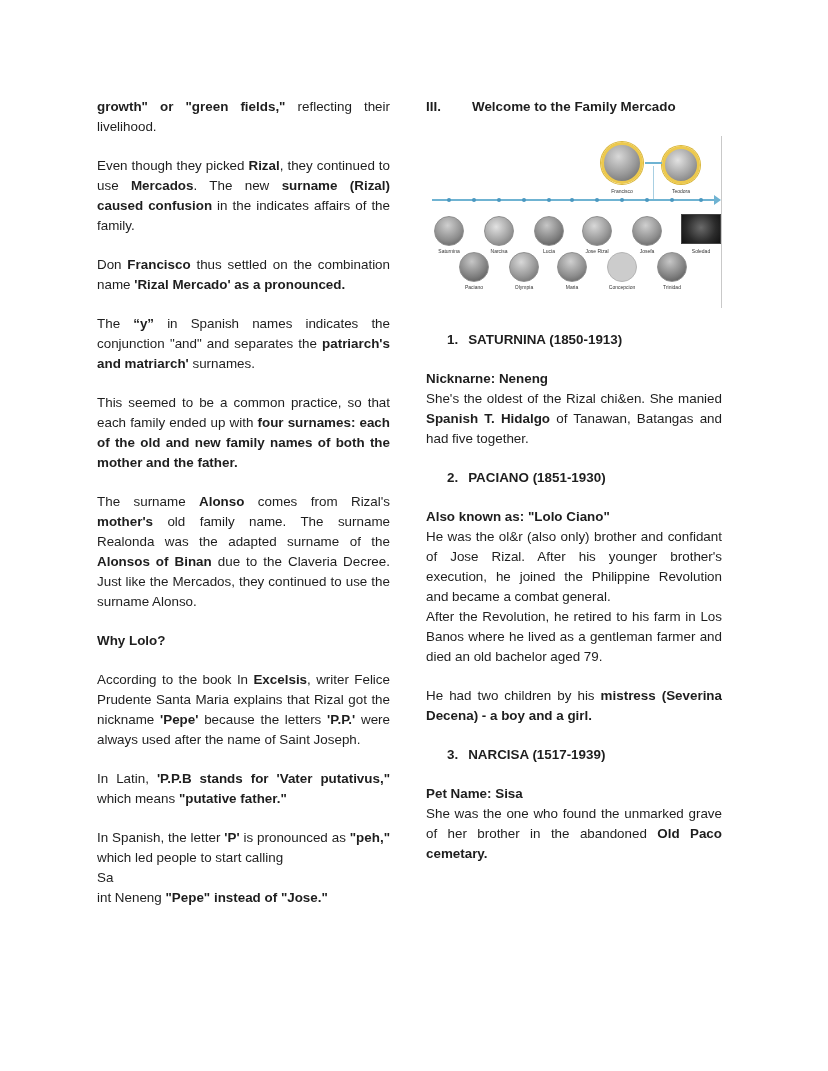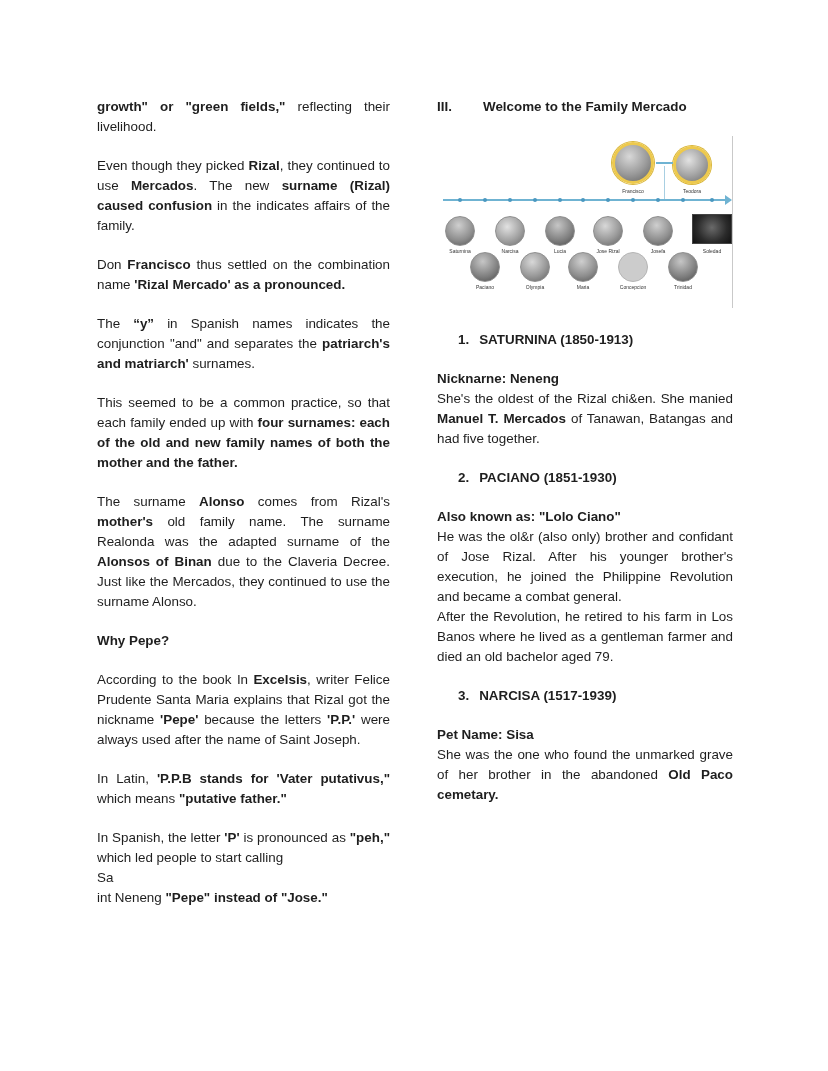--- a/index.html
+++ b/index.html
@@ -9,21 +9,21 @@
     font-family: "Liberation Sans", sans-serif;
     color: #1e1e1e;
   }
   .page { position: absolute; inset: 0; background: #fff; overflow: hidden; }
   .col {
     position: absolute; top: 97px;
     font-size: 13.4px; line-height: 20px;
     text-align: justify;
   }
   #left-col  { left: 97px;  width: 293px; }
-  #right-col { left: 437px; width: 296px; }
+  #right-col { left: 426px; width: 296px; }
   .para { margin-bottom: 19px; }
   .b { font-weight: 700; }
   .head { font-weight: 700; text-align: left; }
   .rc-heading {
     display: flex; font-weight: 700; margin-bottom: 19px; text-align: left;
   }
   .rc-heading .num { width: 46px; flex: 0 0 auto; }
   .entry-head {
     display: flex; gap: 10px; padding-left: 21px;
     font-weight: 700; margin-bottom: 19px; text-align: left;
@@ -65,21 +65,21 @@
 <div class="page">
 
   <div class="col" id="left-col">
     <div id="left-blocks">
         <p class="para"><span class="b">growth" or "green fields,"</span><span> reflecting their livelihood.</span></p>
         <p class="para"><span>Even though they picked </span><span class="b">Rizal</span><span>, they continued to use </span><span class="b">Mercados</span><span>. The new </span><span class="b">surname (Rizal) caused confusion</span><span> in the indicates affairs of the family.</span></p>
         <p class="para"><span>Don </span><span class="b">Francisco</span><span> thus settled on the combination name </span><span class="b">'Rizal Mercado' as a pronounced.</span></p>
         <p class="para"><span>The </span><span class="b">“y”</span><span> in Spanish names indicates the conjunction "and" and separates the </span><span class="b">patriarch's and matriarch'</span><span> surnames.</span></p>
         <p class="para"><span>This seemed to be a common practice, so that each family ended up with </span><span class="b">four surnames: each of the old and new family names of both the mother and the father.</span></p>
         <p class="para"><span>The surname </span><span class="b">Alonso</span><span> comes from Rizal's </span><span class="b">mother's</span><span> old family name. The surname Realonda was the adapted surname of the </span><span class="b">Alonsos of Binan</span><span> due to the Claveria Decree. Just like the Mercados, they continued to use the surname Alonso.</span></p>
-        <p class="para head"><span class="b">Why Pepe?</span></p>
+        <p class="para head"><span class="b">Why Lolo?</span></p>
         <p class="para"><span>According to the book In </span><span class="b">Excelsis</span><span>, writer Felice Prudente Santa Maria explains that Rizal got the nickname </span><span class="b">'Pepe'</span><span> because the letters </span><span class="b">'P.P.'</span><span> were always used after the name of Saint Joseph.</span></p>
         <p class="para"><span>In Latin, </span><span class="b">'P.P.B stands for 'Vater putativus,"</span><span> which means </span><span class="b">"putative father."</span></p>
         <p class="para"><span>In Spanish, the letter </span><span class="b">'P'</span><span> is pronounced as </span><span class="b">"peh,"</span><span> which led people to start calling</span><br><span>Sa</span><br><span>int Neneng </span><span class="b">"Pepe" instead of "Jose."</span></p>
       </div>
   </div>
 
   <div class="col" id="right-col">
     <div class="rc-heading">
       <span class="num">III.</span>
       <span>Welcome to the Family Mercado</span>
@@ -125,26 +125,27 @@
         <div class="plabel" style="left: 174px; top: 148px; width: 44px;">Concepcion</div>
         <div class="dot" style="left: 244px; top: 62px;"></div>
         <div class="circle g3" style="left: 231px; top: 116px; width: 30px; height: 30px;"></div>
         <div class="plabel" style="left: 224px; top: 148px; width: 44px;">Trinidad</div>
       </div>
     <div id="entries">
         <div class="entry-head">
           <span>1.</span>
           <span>SATURNINA (1850-1913)</span>
         </div>
-        <p class="para"><span class="b">Nicknarne: Neneng</span><br><span>She's the oldest of the Rizal chi&amp;en. She manied </span><span class="b">Manuel T. Mercados</span><span> of Tanawan, Batangas and had five together.</span></p>
+        <p class="para"><span class="b">Nicknarne: Neneng</span><br><span>She's the oldest of the Rizal chi&amp;en. She manied </span><span class="b">Spanish T. Hidalgo</span><span> of Tanawan, Batangas and had five together.</span></p>
         <div class="entry-head">
           <span>2.</span>
           <span>PACIANO (1851-1930)</span>
         </div>
         <p class="para"><span class="b">Also known as: "Lolo Ciano"</span><br><span>He was the ol&amp;r (also only) brother and confidant of Jose Rizal. After his younger brother's execution, he joined the Philippine Revolution and became a combat general.</span><br><span>After the Revolution, he retired to his farm in Los Banos where he lived as a gentleman farmer and died an old bachelor aged 79.</span></p>
+        <p class="para"><span>He had two children by his </span><span class="b">mistress (Severina Decena) - a boy and a girl.</span></p>
         <div class="entry-head">
           <span>3.</span>
           <span>NARCISA (1517-1939)</span>
         </div>
         <p class="para"><span class="b">Pet Name: Sisa</span><br><span>She was the one who found the unmarked grave of her brother in the abandoned </span><span class="b">Old Paco cemetary.</span></p>
       </div>
   </div>
 
 </div>
 

